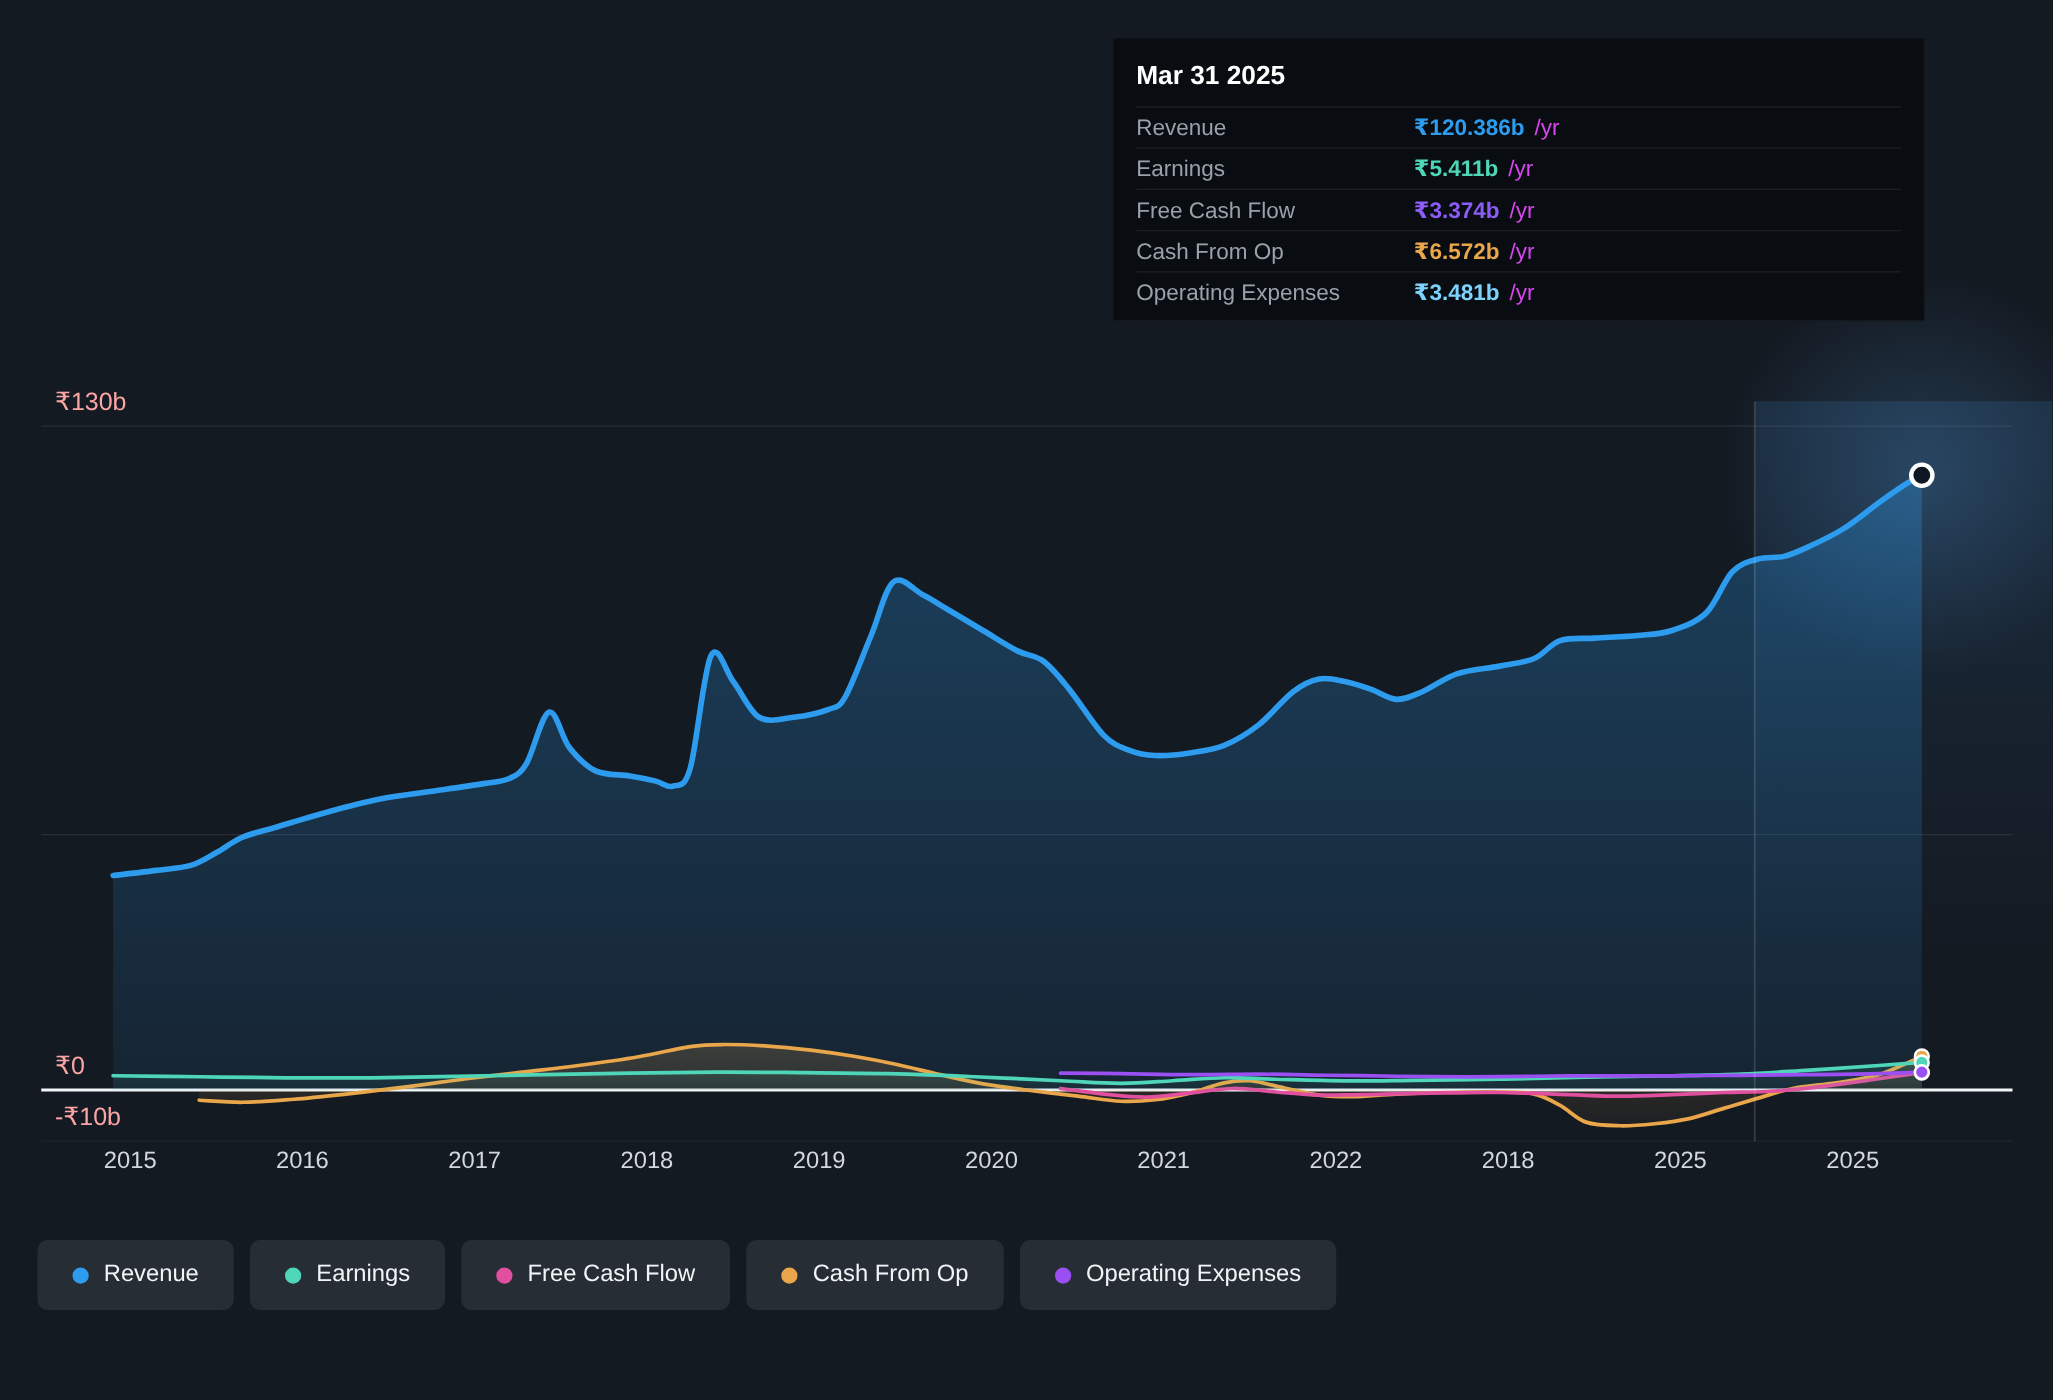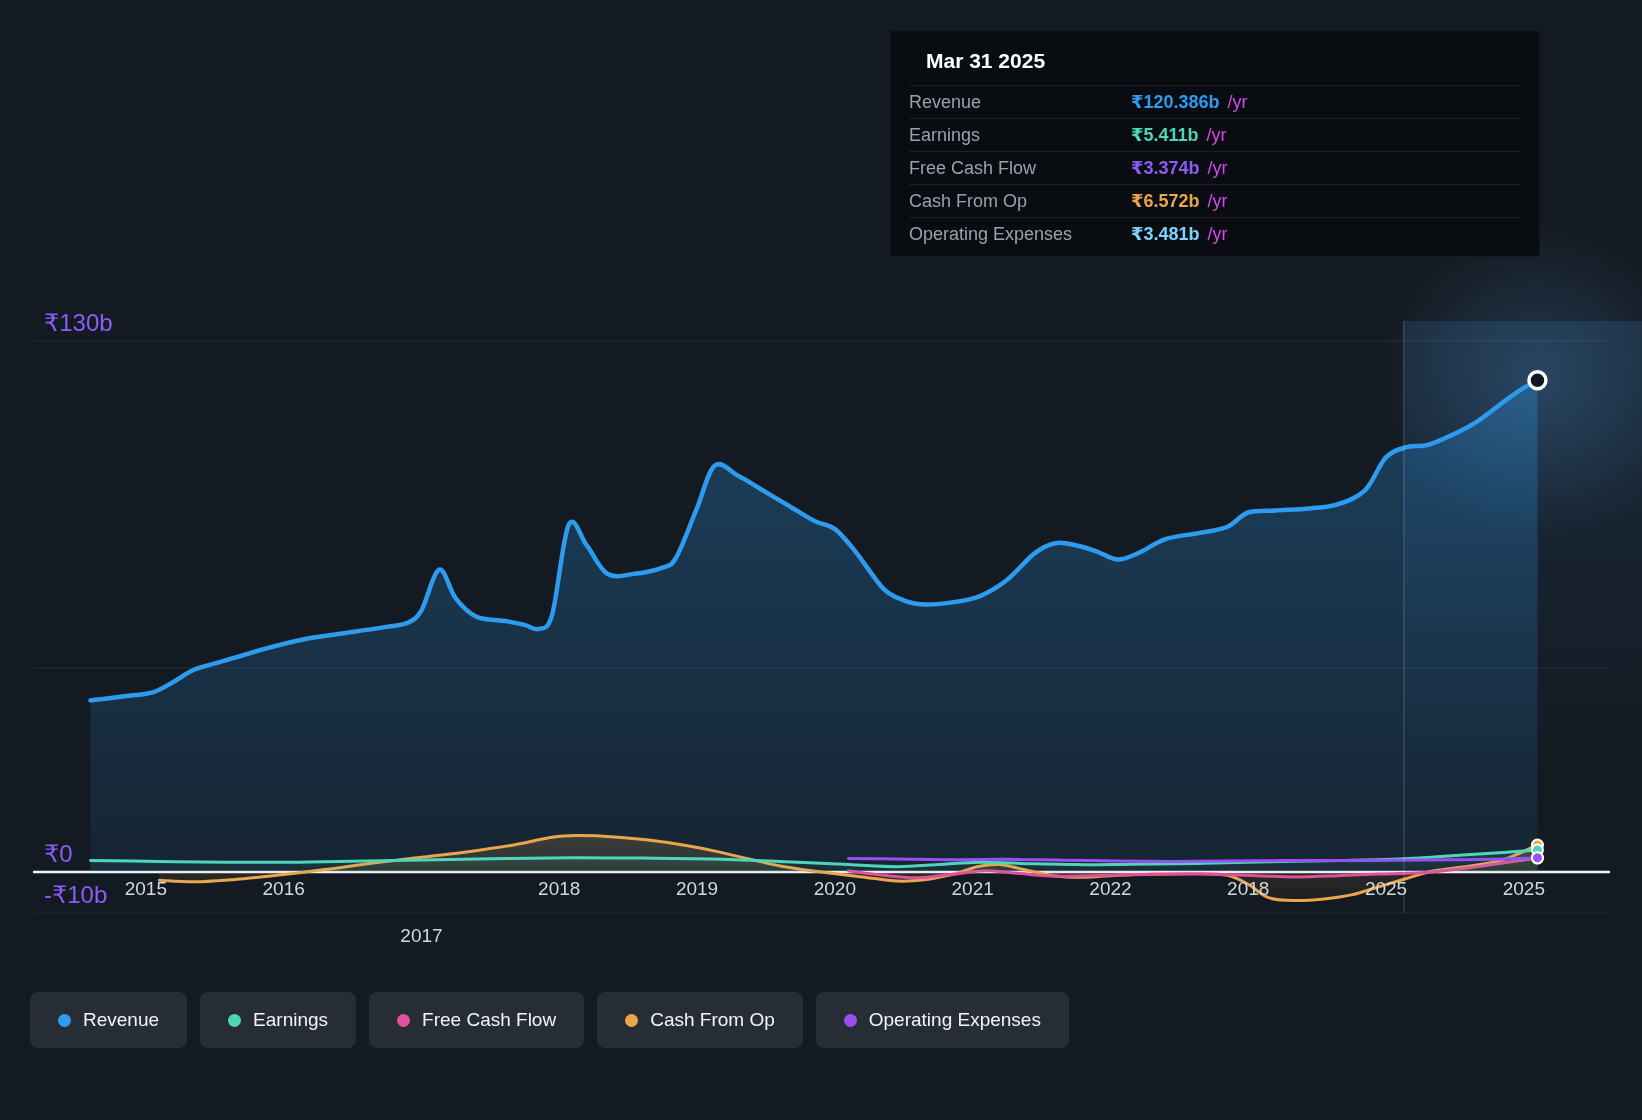--- a/index.html
+++ b/index.html
@@ -3,30 +3,30 @@
 <meta charset="utf-8">
 <style>
   * { margin:0; padding:0; box-sizing:border-box; }
   html,body { width:1642px; height:1120px; }
   body {
     background:#141a22;
     font-family:"Liberation Sans","DejaVu Sans",sans-serif;
     position:relative; overflow:hidden; color:#fff;
   }
   #chart-svg { position:absolute; left:0; top:0; }
-  .y-label { position:absolute; left:44px; font-size:24px; color:#8b5cf6; }
-  .x-tick { position:absolute; top:878px; width:84px; text-align:right; font-size:19px; color:#d2d8de; }
+  .y-label { position:absolute; left:44px; font-size:20px; color:#fca5a5; }
+  .x-tick { position:absolute; top:918px; width:84px; text-align:left; font-size:19px; color:#d2d8de; }
   #x-axis, #y-labels { position:absolute; left:0; top:0; width:100%; height:100%; pointer-events:none; }
 
   .tooltip {
     position:absolute; left:890px; top:30px; width:650px;
     background:#090d12; border:1px solid rgba(255,255,255,0.05);
     padding:10px 18px 6px 18px;
   }
-  .tt-title { font-size:21px; font-weight:bold; color:#ffffff; padding:8px 0 12px 0;margin-left:17px; }
+  .tt-title { font-size:21px; font-weight:bold; color:#ffffff; padding:8px 0 12px 0; }
   .tt-row { display:flex; align-items:center; height:33px; border-top:1px solid rgba(255,255,255,0.08); font-size:18px; }
   .tt-label { flex:0 0 222px; color:#99a2ab; }
   .tt-value b { font-weight:bold; }
   .tt-unit { color:#d946ef; margin-left:8px; }
 
   .legend { position:absolute; left:30px; top:992px; display:flex; gap:13px; }
   .legend-item {
     display:flex; align-items:center; height:56px; padding:0 28px;
     background:#262d35; border-radius:8px; font-size:19px; color:#f2f4f6; cursor:pointer;
   }
@@ -81,21 +81,21 @@
   </svg>
 
 <div id="y-labels">
     <div class="y-label" style="top: 308.95px;">₹130b</div>
     <div class="y-label" style="top: 840px;">₹0</div>
     <div class="y-label" style="top: 880.85px;">-₹10b</div>
   </div>
 <div id="x-axis">
     <div class="x-tick" style="left: 83px;">2015</div>
     <div class="x-tick" style="left: 220.8px;">2016</div>
-    <div class="x-tick" style="left: 358.6px; margin-top: 47px;">2017</div>
+    <div class="x-tick" style="left: 358.6px;">2017</div>
     <div class="x-tick" style="left: 496.4px;">2018</div>
     <div class="x-tick" style="left: 634.2px;">2019</div>
     <div class="x-tick" style="left: 772px;">2020</div>
     <div class="x-tick" style="left: 909.8px;">2021</div>
     <div class="x-tick" style="left: 1047.6px;">2022</div>
     <div class="x-tick" style="left: 1185.4px;">2018</div>
     <div class="x-tick" style="left: 1323.2px;">2025</div>
     <div class="x-tick" style="left: 1461px;">2025</div>
   </div>
 

